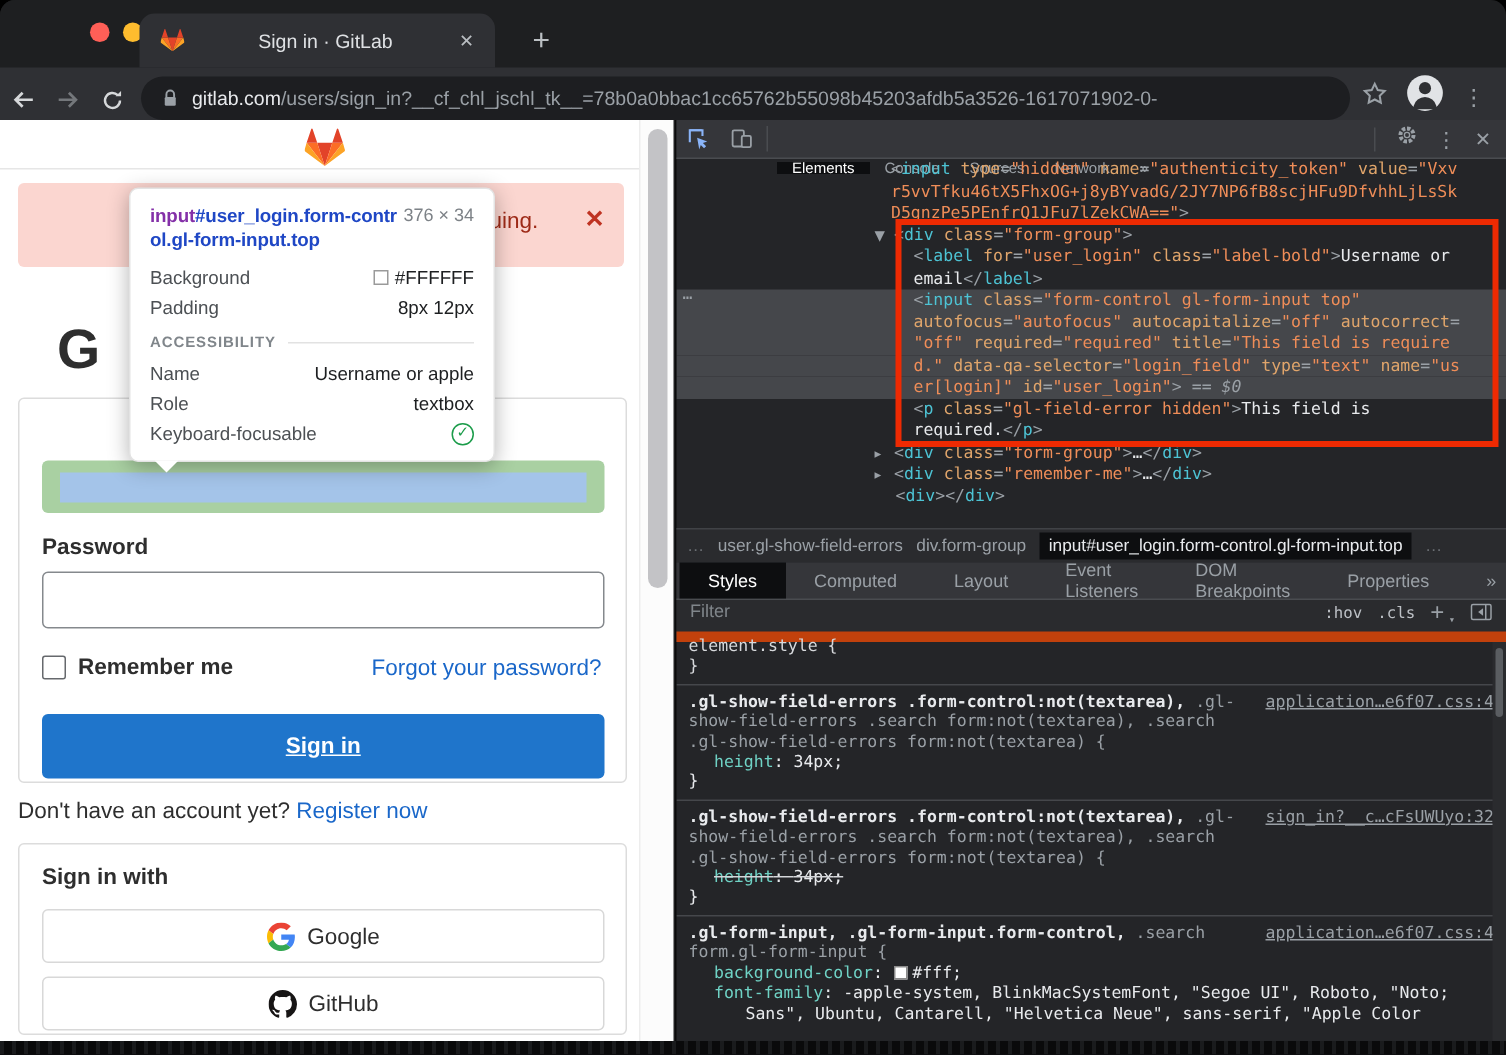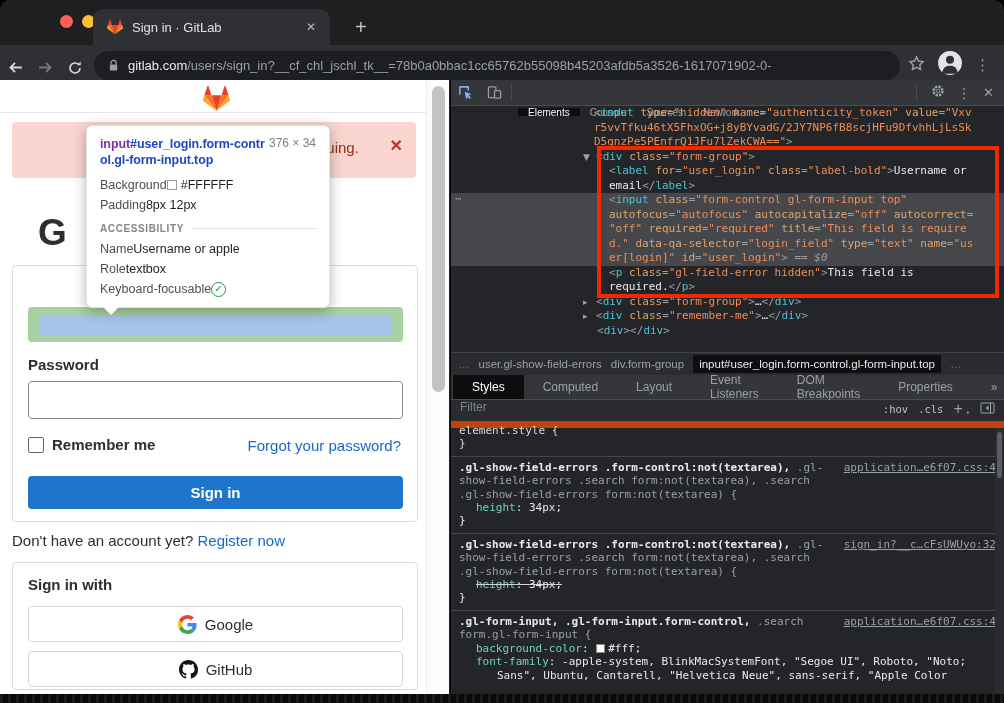--- a/index.html
+++ b/index.html
@@ -1,20 +1,20 @@
 <!DOCTYPE html>
 <html><head>
 <meta charset="utf-8">
 <style>
   * { margin:0; padding:0; box-sizing:border-box; }
   html,body { width:1004px; height:703px; background:#000; font-family:"Liberation Sans",sans-serif; }
   #window { position:relative; width:1004px; height:703px; overflow:hidden; background:#1e1f21; border-radius:10px 10px 0 0; }
 
   
-  .titlebar { position:absolute; left:0; top:0; width:796px; height:45px; background:#1e1f21; }
+  .titlebar { position:absolute; left:0; top:0; width:796px; height:45px; background:#1e1f21;text-align:center; }
   .light { position:absolute; top:15px; width:13px; height:13px; border-radius:50%; }
   .tab { position:absolute; left:93px; top:9px; width:237px; height:36px; background:#2f3034; border-radius:10px 10px 0 0; display:flex; align-items:center; padding:0 10px 0 14px; }
   .tab-title { color:#dfe1e4; font-size:13px; margin-left:9px; flex:1; white-space:nowrap; overflow:hidden; }
   .tab-close { color:#b9bdc1; font-size:12px; padding:2px 4px; cursor:default; }
   .newtab { position:absolute; left:347px; top:14px; color:#bcc0c4; font-size:20px; font-weight:300; padding:2px 8px; }
   .navbar { position:absolute; left:0; top:45px; width:1004px; height:35px; background:#2f3034; display:flex; align-items:flex-end; }
   .nav-ic { width:30px; text-align:center; flex:0 0 auto; }
   .urlbar { height:29px; width:806px; margin-left:4px; background:#1d1e21; border-radius:15px; display:flex; align-items:center; padding:0 14px; overflow:hidden; }
   .url-domain { color:#e8eaed; font-size:13px; margin-left:9px; white-space:nowrap; }
   .url-path { color:#9aa0a6; font-size:13px; white-space:nowrap; }
@@ -31,36 +31,36 @@
   .card { position:absolute; left:12px; background:#fff; border:1px solid #dcdcdc; border-radius:4px; }
   .card1 { top:185px; width:406px; height:257px; }
   .card2 { top:482px; width:406px; height:128px; }
   .user-hl { position:absolute; left:15px; top:41px; width:375px; height:35px; background:#a9d0a2; border-radius:4px; }
   .user-hl-inner { position:absolute; left:12px; top:8px; width:351px; height:20px; background:#a4c4e9; }
   .fld-label { position:absolute; left:15px; font-size:15px; font-weight:700; color:#2e2e2e; }
   .pw-input { position:absolute; left:15px; top:115px; width:375px; height:38px; background:#fff; border:1px solid #85898d; border-radius:4px; }
   .checkbox { position:absolute; left:15px; top:171px; width:16px; height:16px; border:1.5px solid #66696d; border-radius:2px; background:#fff; }
   .remember { position:absolute; left:39px; top:170px; font-size:15px; font-weight:700; color:#2e2e2e; }
   .forgot { position:absolute; right:16px; top:171px; font-size:15px; color:#1a67c9; }
-  .signin { position:absolute; left:15px; top:210px; width:375px; height:33px; background:#1f75cb; border:none; border-radius:4px; color:#fff; font-size:15px; font-weight:700; font-family:"Liberation Sans",sans-serif; }
+  .signin { position:absolute; left:15px; top:210px; width:375px; height:43px; background:#1f75cb; border:none; border-radius:4px; color:#fff; font-size:15px; font-weight:700; font-family:"Liberation Sans",sans-serif;text-decoration:underline; }
   .register-line { position:absolute; left:12px; top:452px; font-size:15px; color:#2e2e2e; }
   .register-line a { color:#1a67c9; text-decoration:none; }
   .social-title { position:absolute; left:15px; top:13px; font-size:15px; font-weight:700; color:#2e2e2e; }
   .oauth-btn { position:absolute; left:15px; width:375px; height:36px; background:#fff; border:1px solid #d8d8d8; border-radius:4px; display:flex; align-items:center; justify-content:center; gap:8px; font-size:15px; color:#2e2e2e; }
   .g-btn { top:43px; } .gh-btn { top:88px; }
   .page-scroll { position:absolute; left:426px; top:80px; width:23px; height:614px; background:#fcfcfc; border-left:1px solid #ededed; }
   .page-thumb { position:absolute; left:5px; top:6px; width:13px; height:306px; background:#c3c3c6; border-radius:7px; }
 
   
   .tooltip { position:absolute; left:86px; top:45px; width:244px; background:#fff; border:1px solid #e3e3e3; border-radius:6px; box-shadow:0 3px 14px rgba(0,0,0,.3); padding:10px 13px 8px; z-index:30; }
   .tt-head { display:flex; margin-bottom:7px; }
   .tt-selector { width:182px; font-size:12.5px; font-weight:600; word-break:break-all; line-height:16px; letter-spacing:-.1px; }
   .tt-tag { color:#8430a8; } .tt-rest { color:#1f47c5; }
   .tt-size { color:#7d8287; font-size:12px; margin-left:auto; white-space:nowrap; }
-  .tt-row { display:flex; justify-content:flex-start; align-items:center; height:20px; font-size:12.5px; }
+  .tt-row { display:flex; justify-content:space-between; align-items:center; height:20px; font-size:12.5px; }
   .tt-label { color:#4c5054; }
   .tt-value { color:#1d1f21; display:flex; align-items:center; gap:4px; }
   .tt-swatch { display:inline-block; width:10px; height:10px; background:#fff; border:1px solid #9a9a9a; }
   .tt-section { display:flex; align-items:center; gap:8px; margin:8px 0 5px; }
   .tt-section-label { font-size:10px; letter-spacing:.6px; color:#80868b; font-weight:700; }
   .tt-section-line { flex:1; height:1px; background:#e2e2e2; }
   .kf-check { width:15px; height:15px; border:1.6px solid #1b9c4a; border-radius:50%; color:#1b9c4a; font-size:10px; line-height:12px; text-align:center; }
   .tt-arrow { position:absolute; left:16px; bottom:-8px; width:0; height:0; border-left:8px solid transparent; border-right:8px solid transparent; border-top:8px solid #fff; }
 
   

